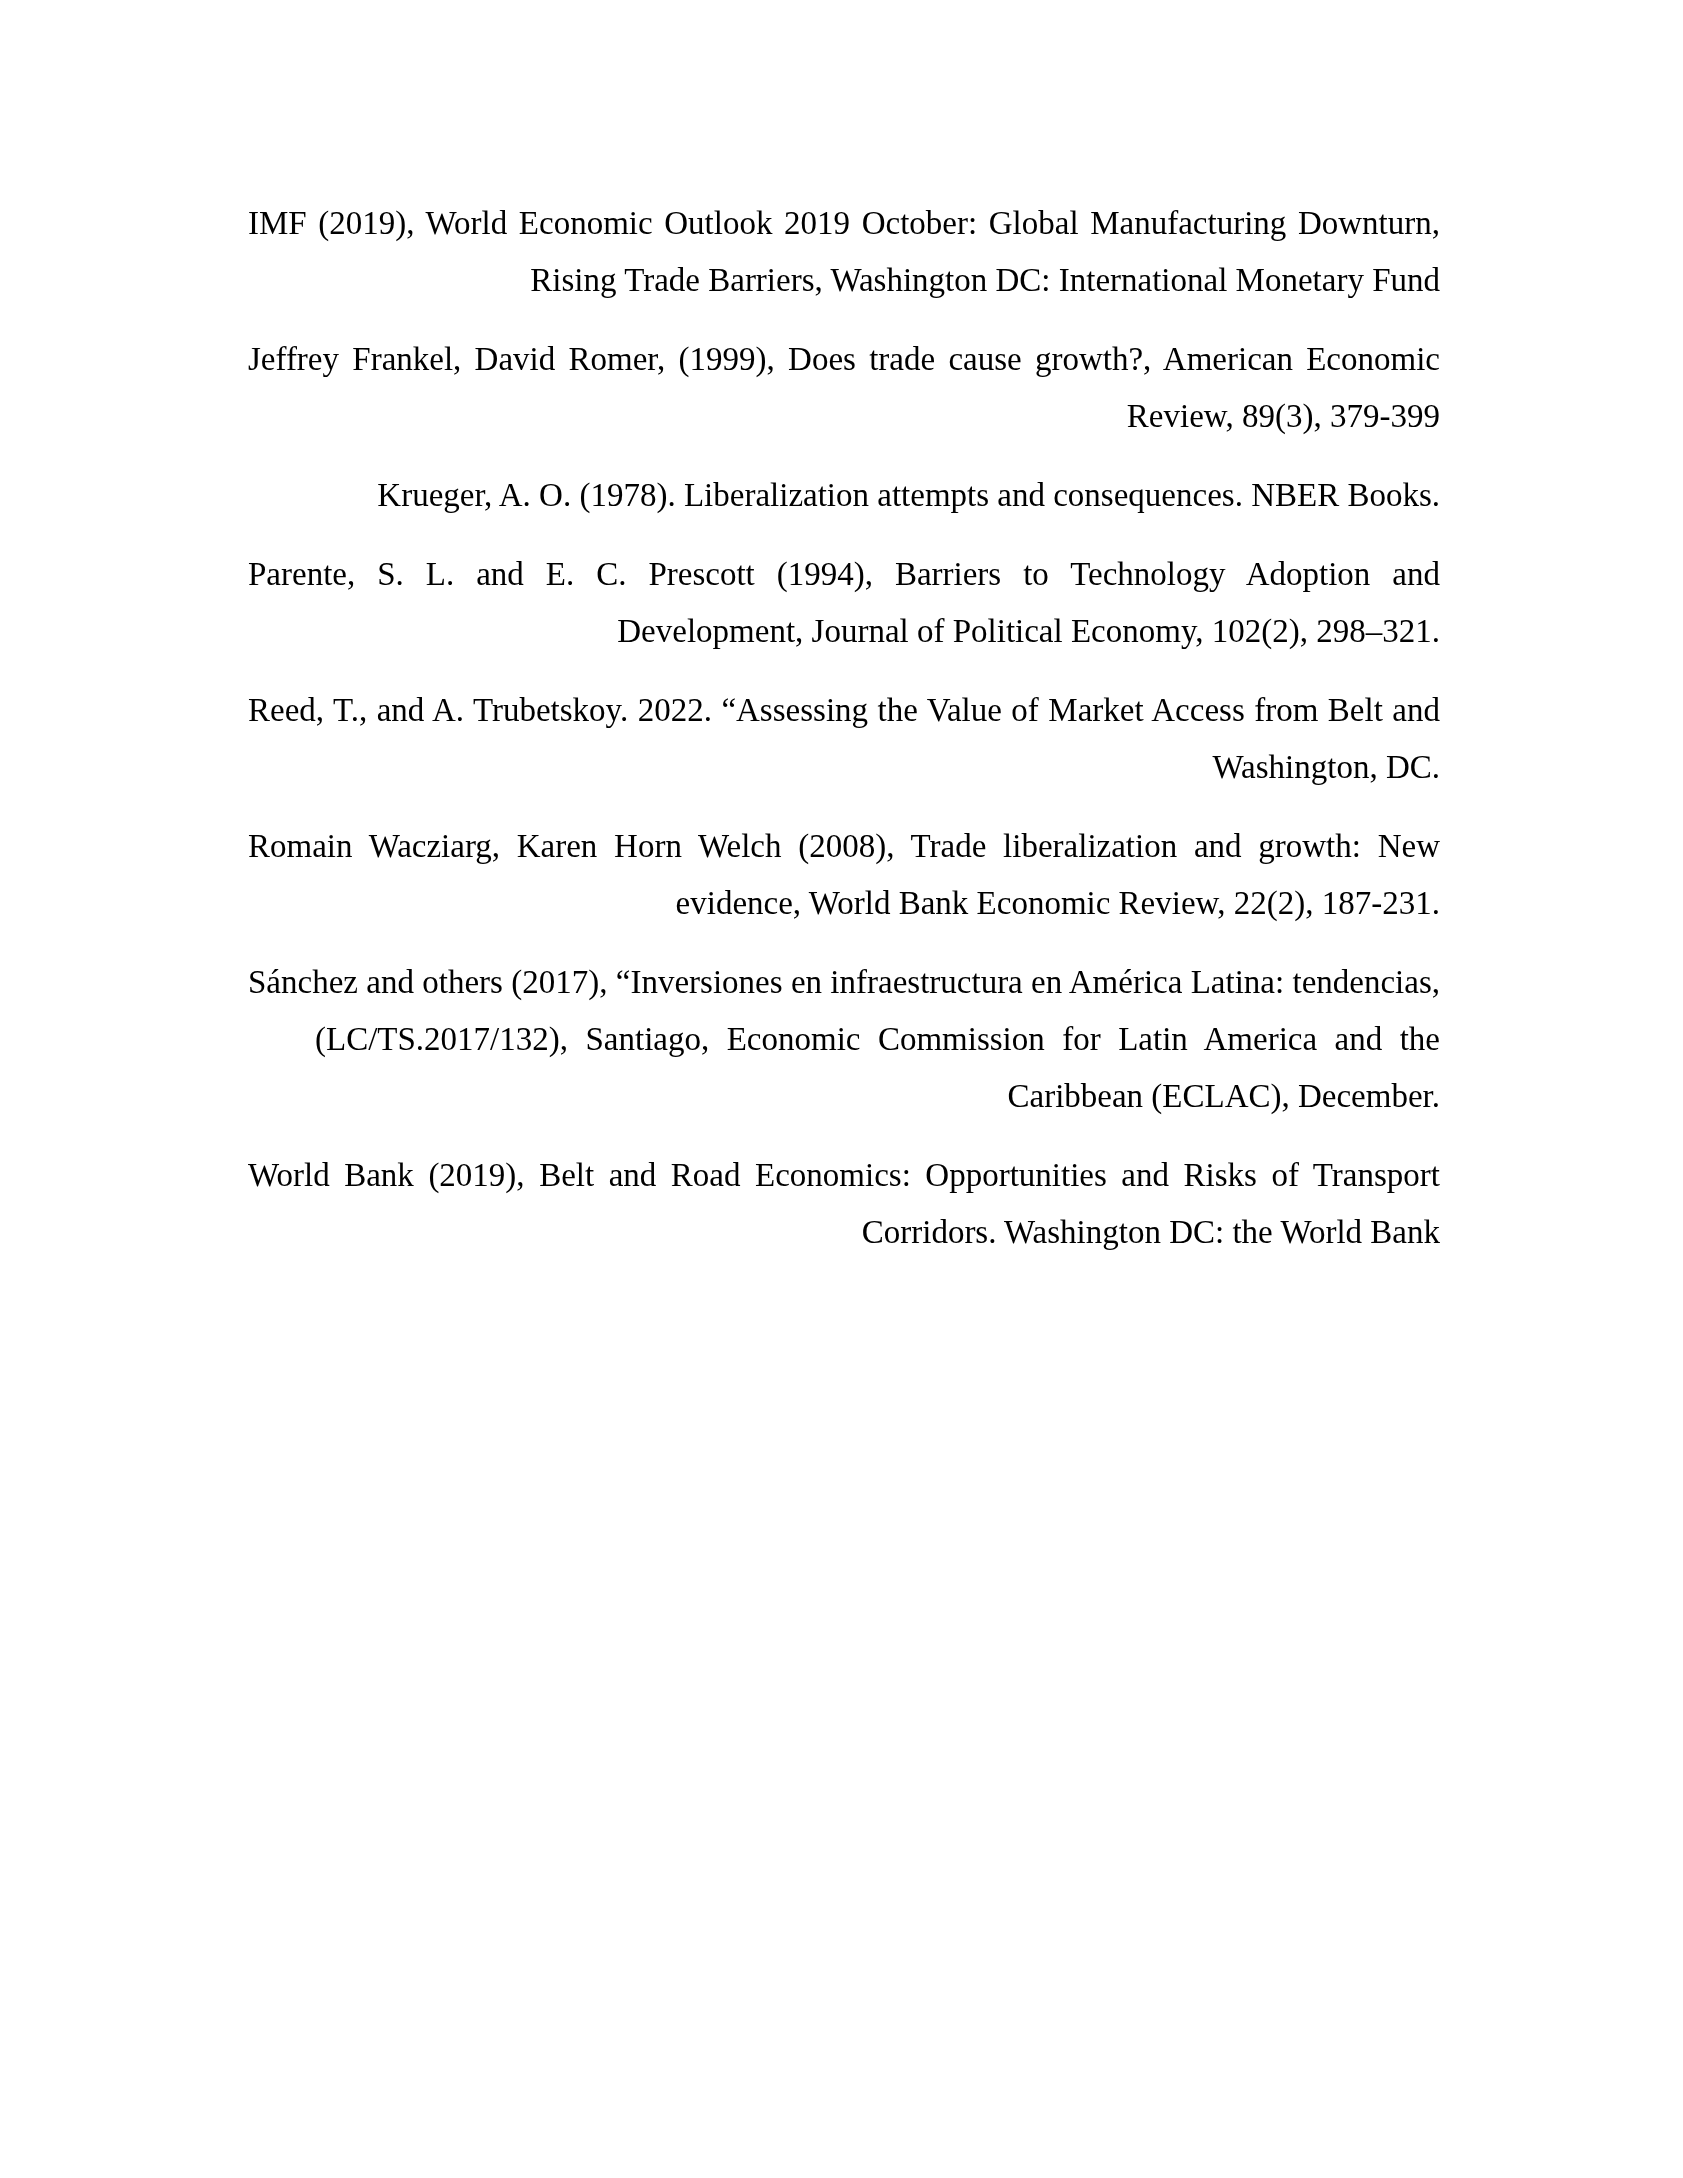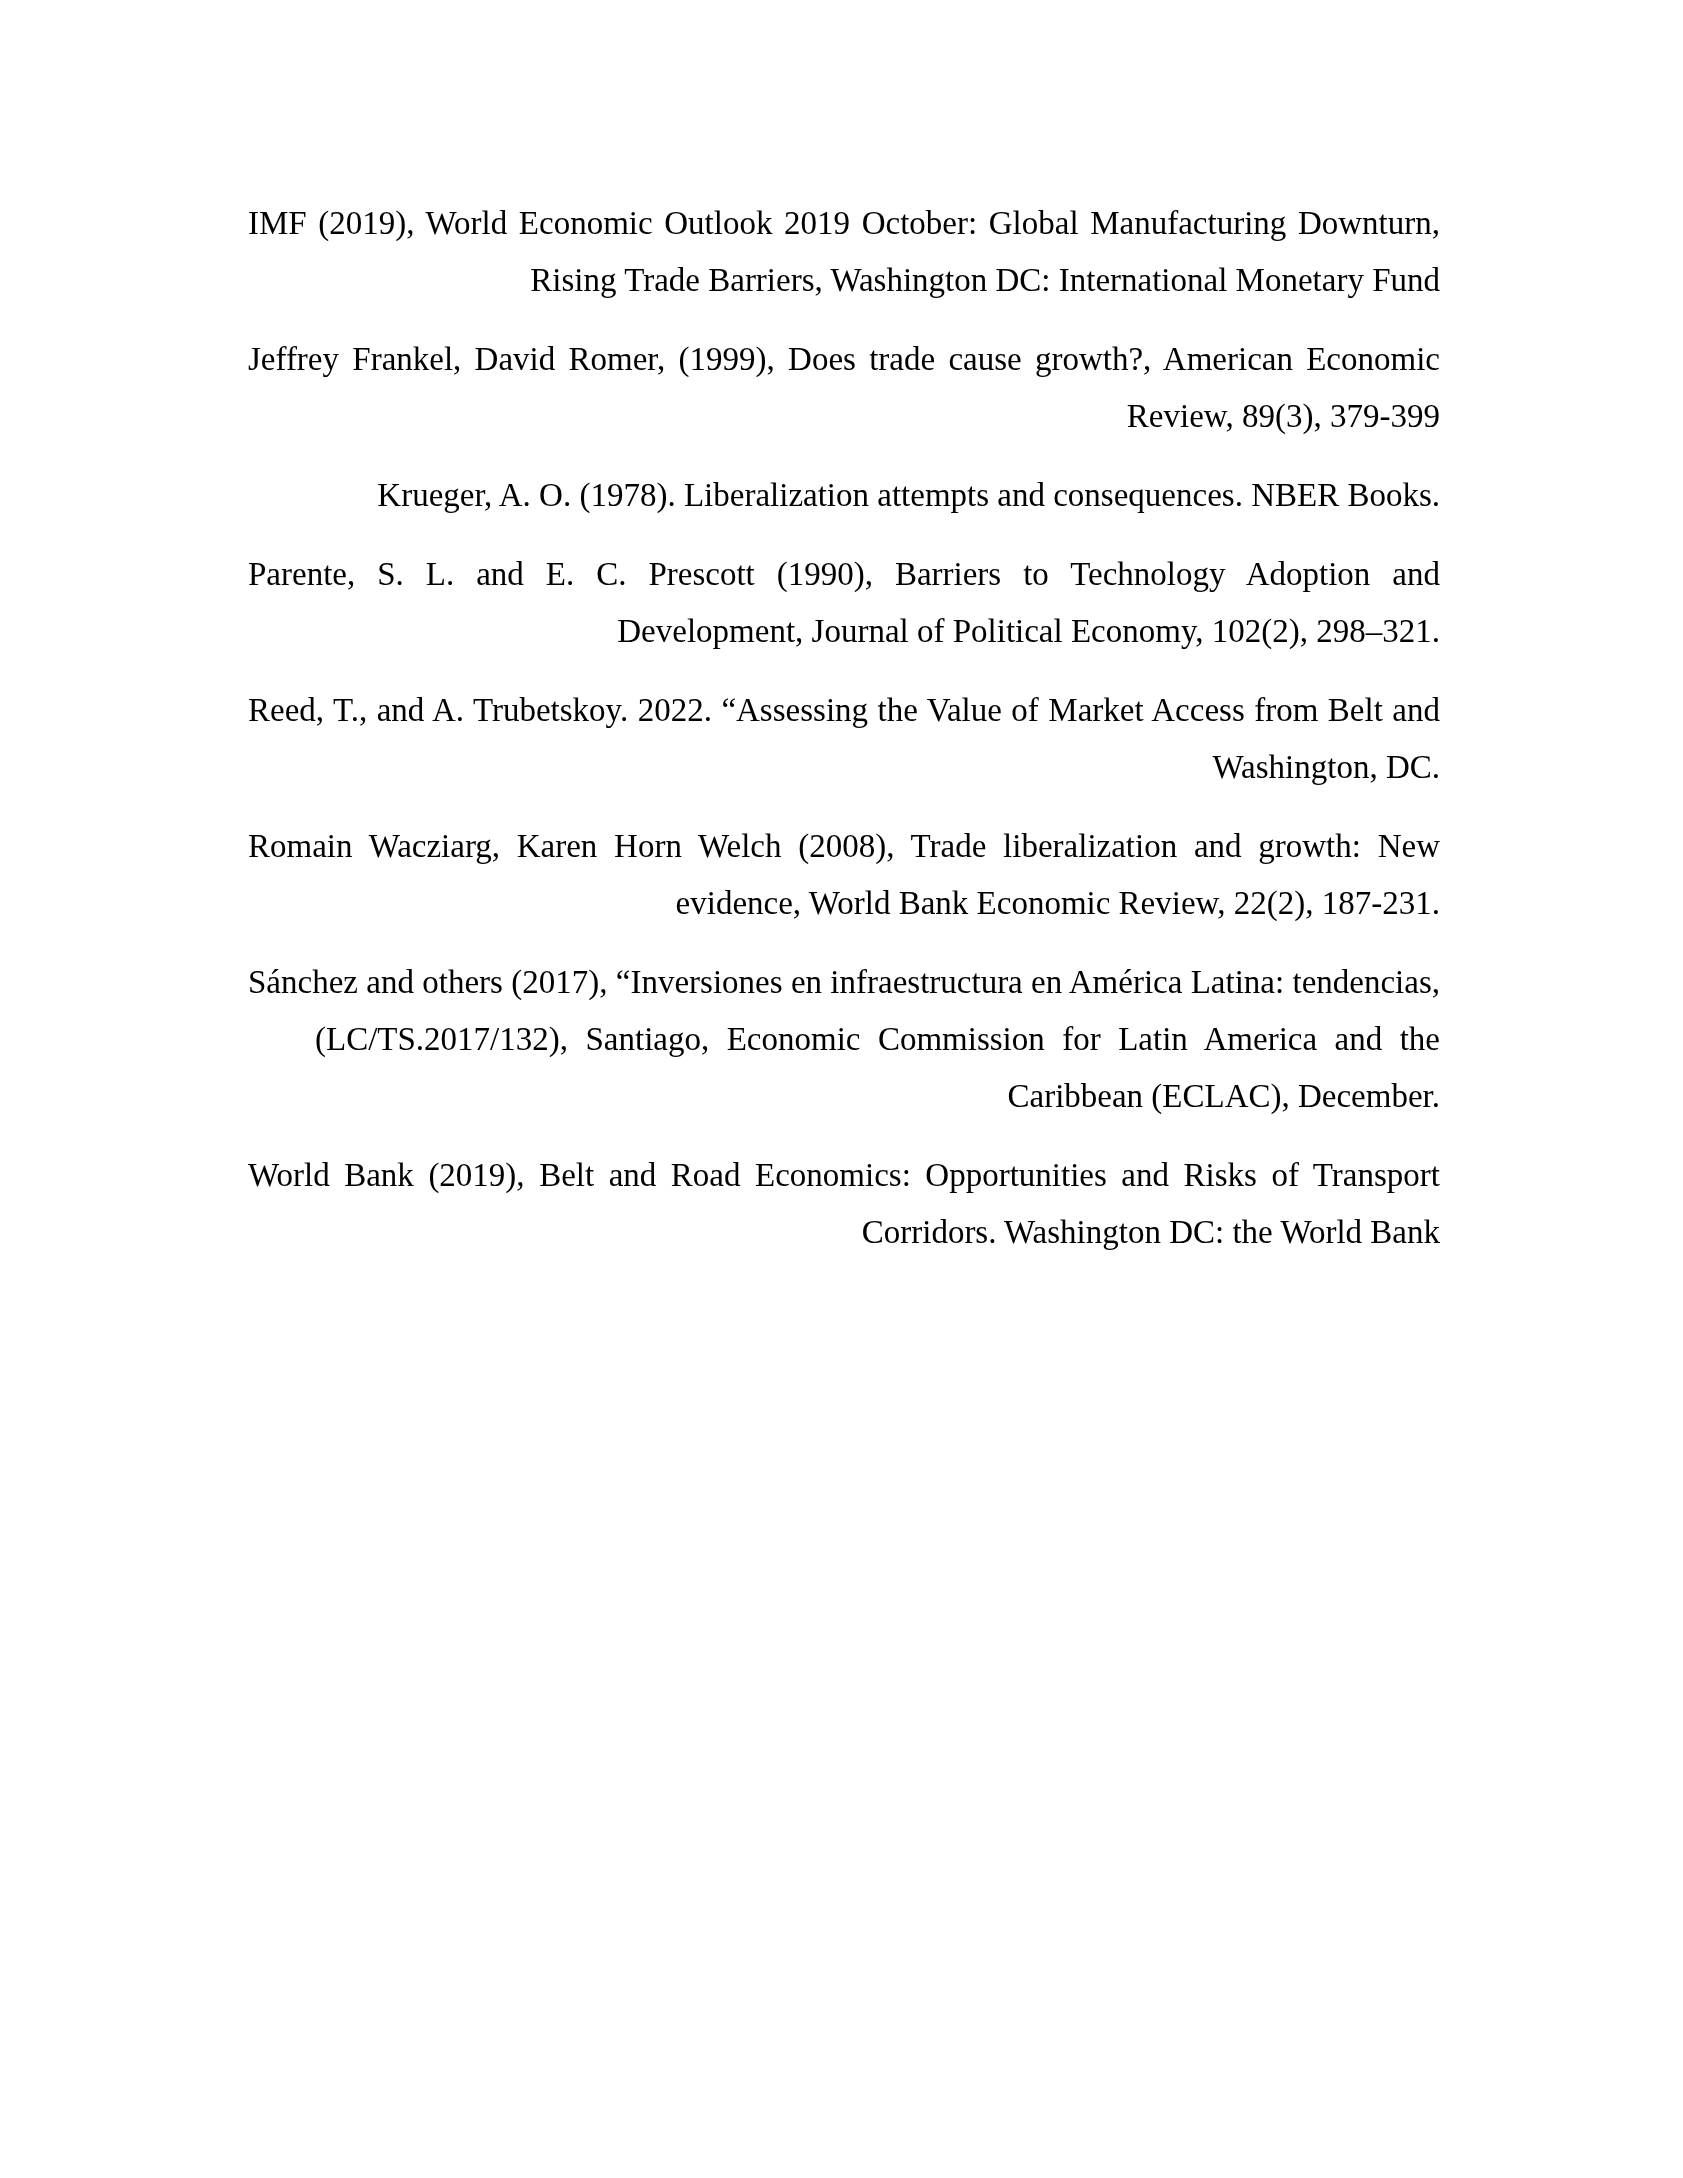--- a/index.html
+++ b/index.html
@@ -56,21 +56,21 @@
         <div class="ref-line cont">Rising Trade Barriers, Washington DC: International Monetary Fund</div>
       </div>
       <div class="ref">
         <div class="ref-line just">Jeffrey Frankel, David Romer, (1999), Does trade cause growth?, American Economic</div>
         <div class="ref-line cont">Review, 89(3), 379-399</div>
       </div>
       <div class="ref">
         <div class="ref-line">Krueger, A. O. (1978). Liberalization attempts and consequences. NBER Books.</div>
       </div>
       <div class="ref">
-        <div class="ref-line just">Parente, S. L. and E. C. Prescott (1990), Barriers to Technology Adoption and</div>
+        <div class="ref-line just">Parente, S. L. and E. C. Prescott (1994), Barriers to Technology Adoption and</div>
         <div class="ref-line cont">Development, Journal of Political Economy, 102(2), 298–321.</div>
       </div>
       <div class="ref">
         <div class="ref-line just">Reed, T., and A. Trubetskoy. 2022. “Assessing the Value of Market Access from Belt and</div>
         <div class="ref-line cont">Washington, DC.</div>
       </div>
       <div class="ref">
         <div class="ref-line just">Romain Wacziarg, Karen Horn Welch (2008), Trade liberalization and growth: New</div>
         <div class="ref-line cont">evidence, World Bank Economic Review, 22(2), 187-231.</div>
       </div>

